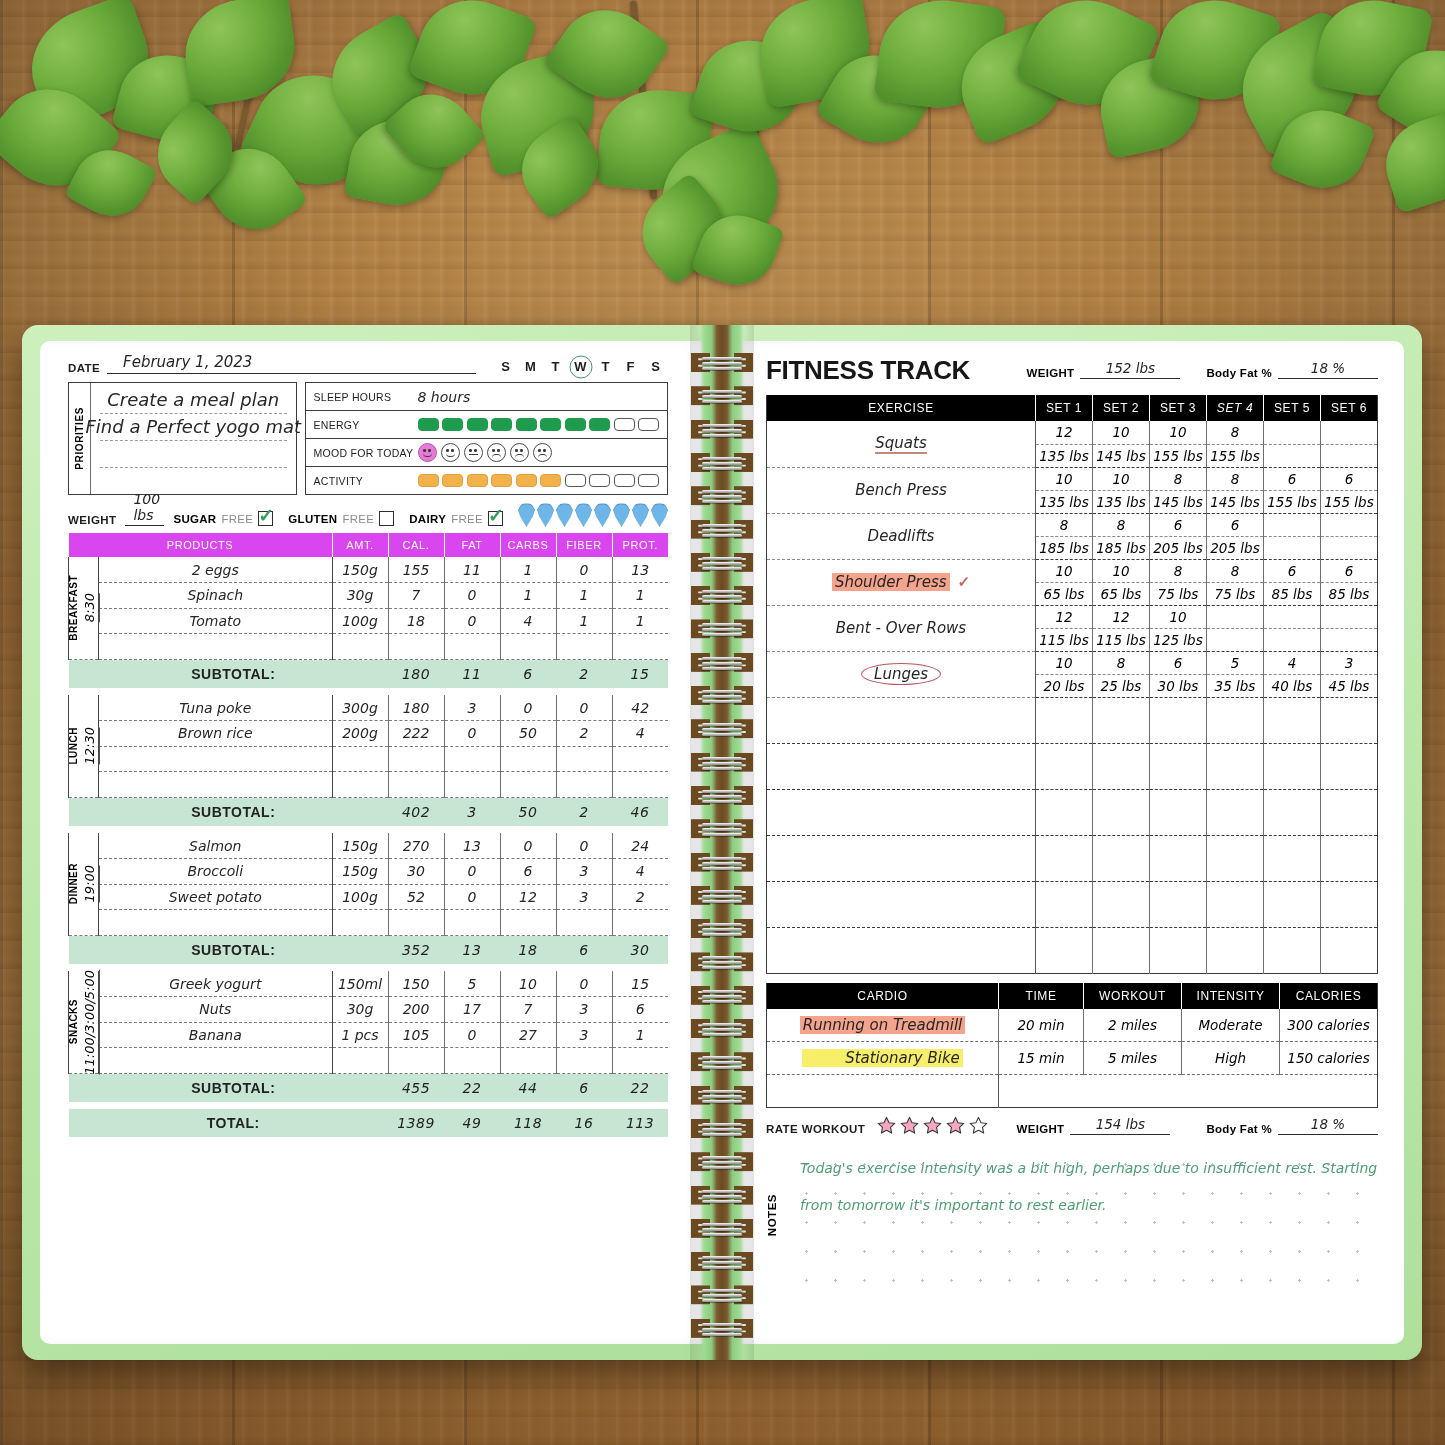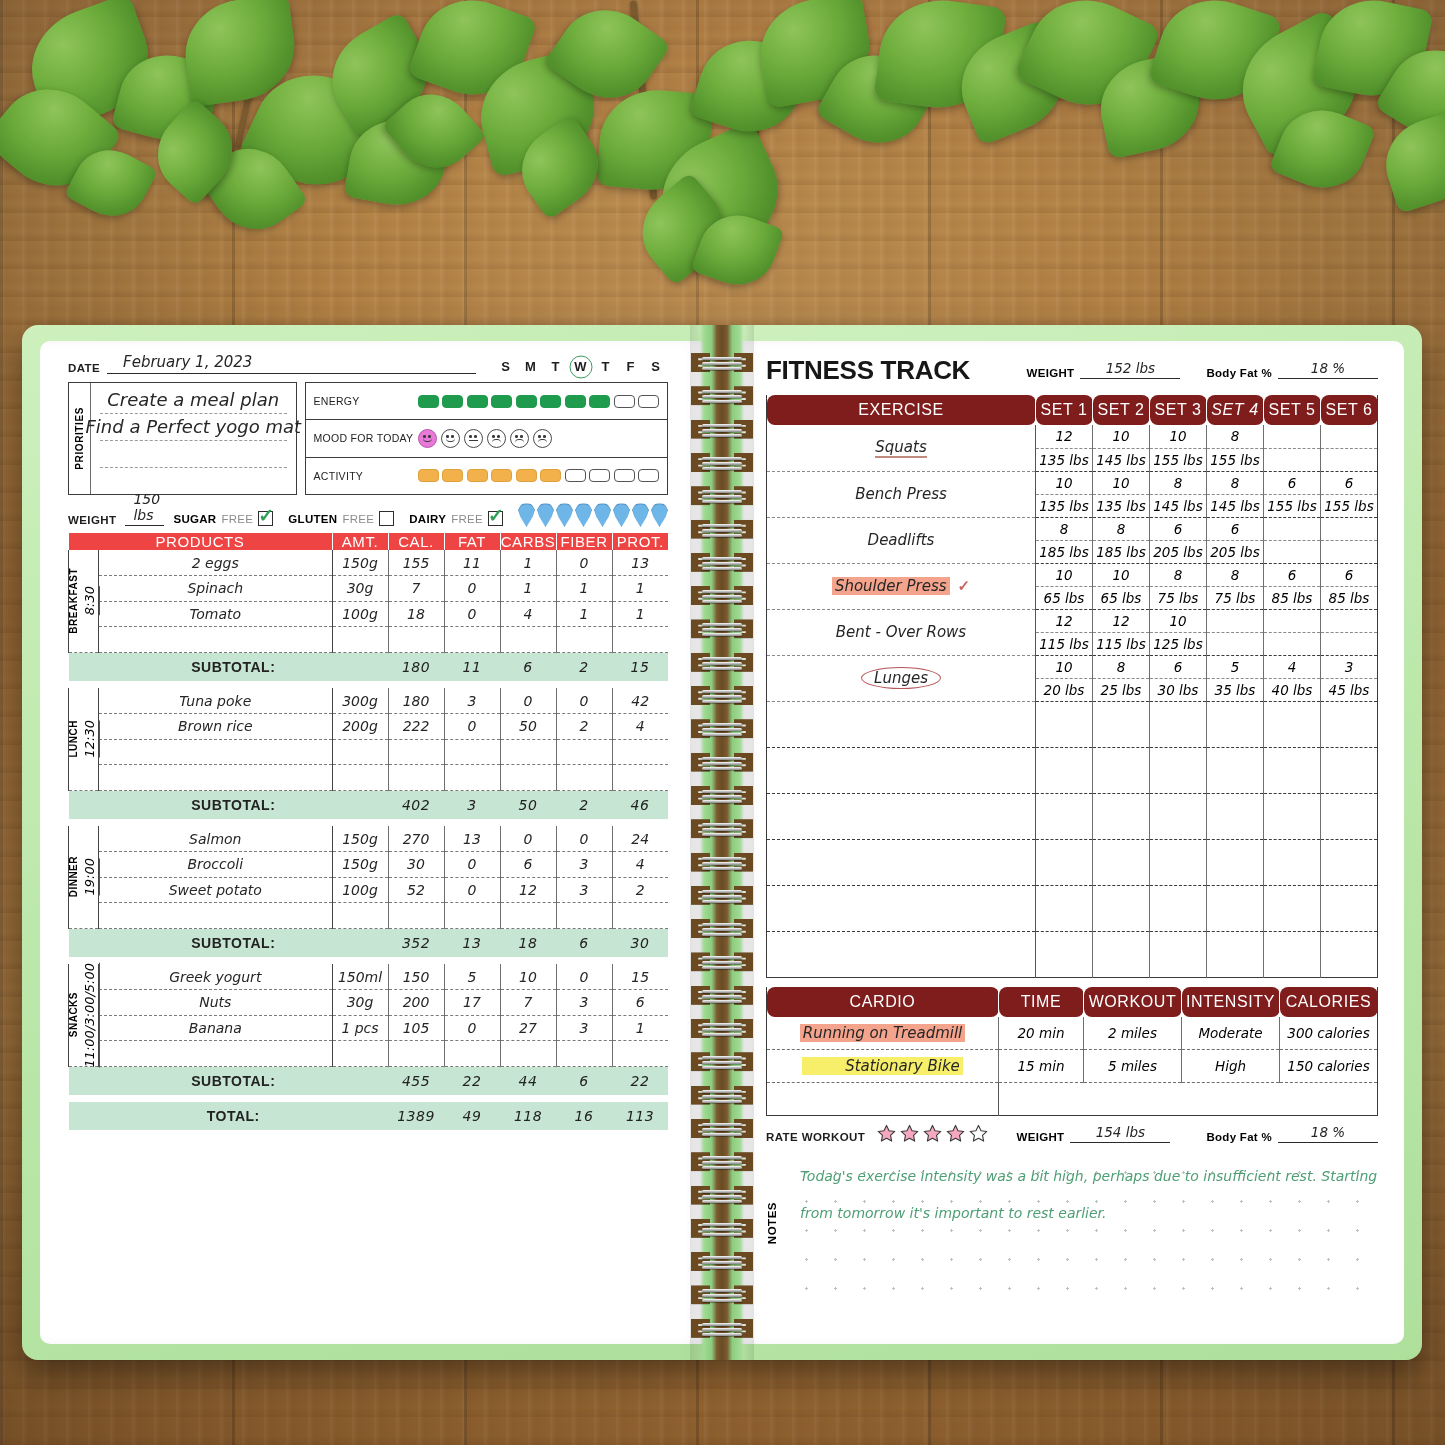--- a/index.html
+++ b/index.html
@@ -161,22 +161,22 @@
     content: ""; position: absolute; inset: 0;
     background: #6fb6e8; border: 1.4px solid #4e8fc0;
     border-radius: 50% 50% 50% 50% / 68% 68% 32% 32%;
     transform: rotate(180deg) scaleY(1.08);
     clip-path: polygon(50% 0%, 86% 42%, 100% 72%, 78% 98%, 22% 98%, 0% 72%, 14% 42%);
   }
 
   
   #ntab { margin-top: 7px; width: 600px; border-collapse: collapse; }
   #ntab th {
-    background: #ef4444; color: #fff; font-size: 15px; font-weight: 500;
-    letter-spacing: .6px; padding: 0 0; border-right: 1.5px solid #fff;
+    background: #d946ef; color: #fff; font-size: 11px; font-weight: 500;
+    letter-spacing: .6px; padding: 6px 0; border-right: 1.5px solid #fff;
   }
   #ntab th:last-child { border-right: none; margin-left: 43px; }
   #ntab td { font-size: 14px; text-align: center; }
   .sideCell {
     width: 30px; border: 1.2px solid #444; border-top: none; border-bottom: none;
     position: relative; background: #fff;
   }
   .sideInner {
     position: absolute; inset: 0; display: flex; align-items: center; justify-content: center;
   }
@@ -213,22 +213,22 @@
 
   #ftSub { display: flex; align-items: flex-end; justify-content: space-between; margin-top: 4px; }
   #wnWrap { display: flex; align-items: flex-end; gap: 5px; }
   #wnLine { width: 193px; border-bottom: 1.3px solid #2a2a2a; height: 19px; position: relative; }
   #wnLine span { position: absolute; left: 3px; bottom: 2px; font-size: 14px; white-space: nowrap; }
   #chks { display: flex; align-items: center; gap: 24px; padding-bottom: 1px; }
   .chkItem { display: flex; align-items: center; gap: 6px; font-size: 11.5px; letter-spacing: .3px; color: #222; }
 
   table.blue { width: 612px; border-collapse: collapse; margin-top: 9px; }
   table.blue th {
-    background: #7f1d1d; color: #fff; font-size: 16px; font-weight: 500;
-    letter-spacing: .6px; padding: 6px 0; border-right: 1.5px solid #fff; border-radius: 8px;
+    background: #000000; color: #fff; font-size: 12px; font-weight: 500;
+    letter-spacing: .6px; padding: 6px 0; border-right: 1.5px solid #fff;
   }
   table.blue th:last-child { border-right: none; }
   table.blue td { font-size: 13.5px; text-align: center; }
 
   .exName { border-right: 1.2px solid #555; text-align: center; position: relative; }
   .exName span { font-size: 15px; position: relative; display: inline-block; }
   .exName span.hl { background: #f4a48c; padding: 0 3px; }
   .exName span.circ { border: 1.4px solid #b8565a; border-radius: 50%; padding: 1px 12px; }
   .tick {
     position: absolute; margin-left: 8px; color: #c9635f; font-size: 19px;
@@ -563,20 +563,24 @@
             </div>
             <div class="pline">
               <span class="hw">Find a Perfect yogo mat</span>
             </div>
             <div class="pline"></div>
             <div class="pline"></div>
           </div>
       </div>
 
       <div id="sleepBox">
+        <div class="sbRow">
+          <div class="sbLbl">SLEEP HOURS</div>
+          <div class="sbVal hw">8 hours</div>
+        </div>
         <div class="sbRow">
           <div class="sbLbl">ENERGY</div>
           <div class="bars" id="energyBars">
               <div class="bar green"></div>
               <div class="bar green"></div>
               <div class="bar green"></div>
               <div class="bar green"></div>
               <div class="bar green"></div>
               <div class="bar green"></div>
               <div class="bar green"></div>
@@ -634,21 +638,21 @@
               <div class="bar"></div>
               <div class="bar"></div>
             </div>
         </div>
       </div>
     </div>
 
     <div id="wRow">
       <div class="lbl">WEIGHT</div>
       <div id="wLine">
-        <div class="hw" id="wVal">150 lbs</div>
+        <div class="hw" id="wVal">100 lbs</div>
       </div>
       <div id="freeWrap" style="display:flex;gap:15px;align-items:center;">
           <div class="freeItem">
             <b>SUGAR</b>
             <em>FREE</em>
             <div class="cbox ck"></div>
           </div>
           <div class="freeItem">
             <b>GLUTEN</b>
             <em>FREE</em>

